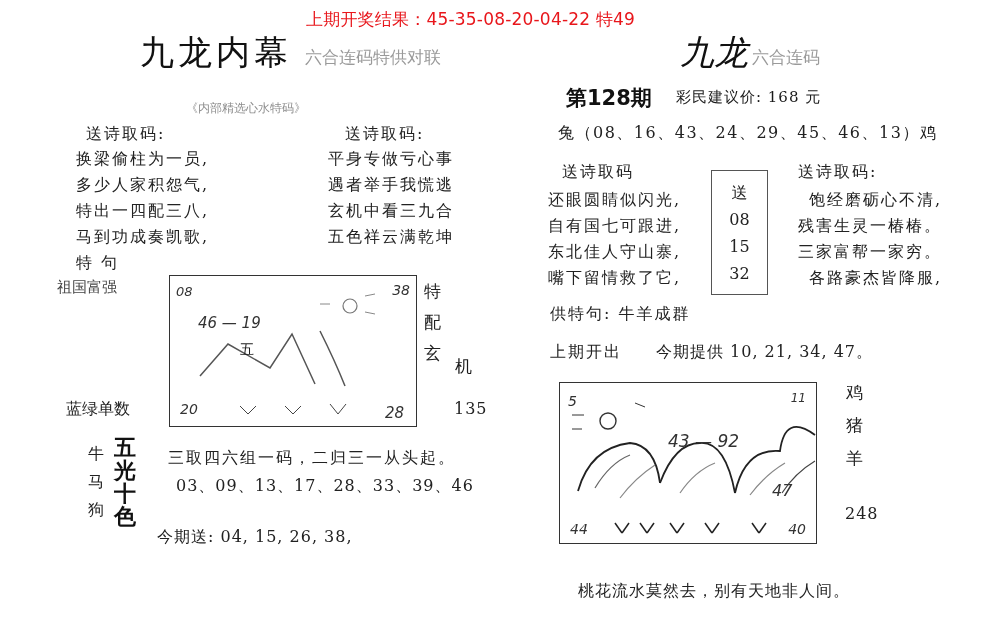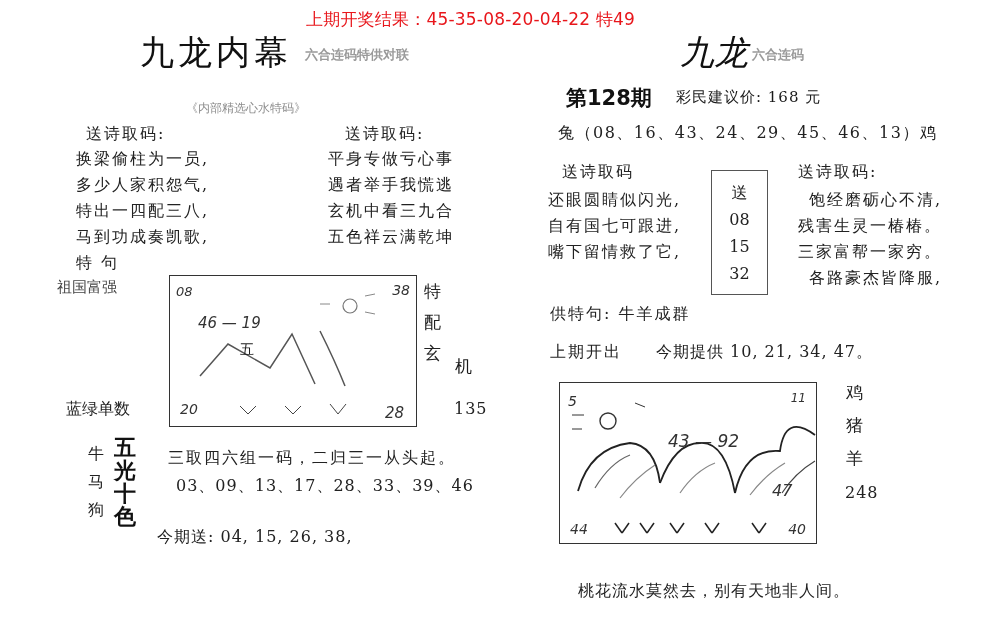--- a/index.html
+++ b/index.html
@@ -1,21 +1,21 @@
 <!DOCTYPE html>
 <html><head>
 <meta charset="utf-8">
 <style>
   html, body { margin:0; padding:0; }
   body { width:1000px; height:640px; background:#ffffff; position:relative; overflow:hidden;
          font-family:"DejaVu Serif", "Liberation Serif", serif; color:#1a1a1a; }
   .abs { position:absolute; white-space:nowrap; }
   .banner { left:306px; top:8px; font-family:"DejaVu Sans","Liberation Sans",sans-serif; font-size:17px; color:#e8161b; letter-spacing:0.2px; }
   .title-l { left:140px; top:30px; font-size:34px; letter-spacing:4px; color:#111; }
-  .faint { color:#9a9a9a; font-size:13px;font-weight:bold; }
+  .faint { color:#9a9a9a; font-size:17px; }
   .sub-l { left:305px; top:46px; }
   .sub-l2 { left:186px; top:100px; font-size:12px; color:#8d8d8d; }
   .poem { font-size:16px; line-height:26px; color:#222; letter-spacing:2px; }
   .hdr { font-size:16px; color:#222; letter-spacing:2px; }
   .box { position:absolute; border:1.5px solid #333; background:#fff; }
   .hand { font-family:"DejaVu Sans","Liberation Sans",sans-serif; color:#333; font-style:italic; }
   .vert { font-size:17px; line-height:31px; color:#222; }
   .big-vert { font-size:22px; line-height:23px; color:#111; font-weight:bold; text-align:center; }
   .num { font-size:16px; color:#222; letter-spacing:1px; }
   .title-r { left:680px; top:30px; font-size:34px; color:#111; font-style:italic; }
@@ -104,20 +104,21 @@
 <div class="abs title-r">九龙</div>
 <div class="abs faint" style="left:752px; top:46px;">六合连码</div>
 <div class="abs issue">第128期</div>
 <div class="abs" style="left:676px; top:88px; font-size:15px; letter-spacing:1px;">彩民建议价: 168 元</div>
 <div class="abs num" style="left:558px; top:123px; letter-spacing:1.5px;">兔（08、16、43、24、29、45、46、13）鸡</div>
 
 <div class="abs hdr" style="left:562px; top:162px;">送诗取码</div>
 <div class="abs poem" style="left:548px; top:187px;">
   <div>还眼圆睛似闪光,</div>
   <div>自有国七可跟进,</div>
+  <div>东北佳人守山寨,</div>
   <div>嘴下留情救了它,</div>
 </div>
 
 <div class="abs send-box">
   <div style="margin-top:8px;">送</div>
   <div>08</div>
   <div>15</div>
   <div>32</div>
 </div>
 
@@ -164,15 +165,15 @@
   <span class="abs hand" style="left:212px; top:98px; font-size:16px;">47</span>
   <span class="abs hand" style="left:10px; top:138px; font-size:14px;">44</span>
   <span class="abs hand" style="right:10px; top:138px; font-size:14px;">40</span>
 </div>
 
 <div class="abs vert" style="left:846px; top:376px; line-height:33px;">
   <div>鸡</div>
   <div>猪</div>
   <div>羊</div>
 </div>
-<div class="abs num" style="left:845px; top:483px;">248</div>
+<div class="abs num" style="left:845px; top:504px;">248</div>
 
 <div class="abs hdr" style="left:578px; top:581px; letter-spacing:1px;">桃花流水莫然去，别有天地非人间。</div>
 
 </body></html>

